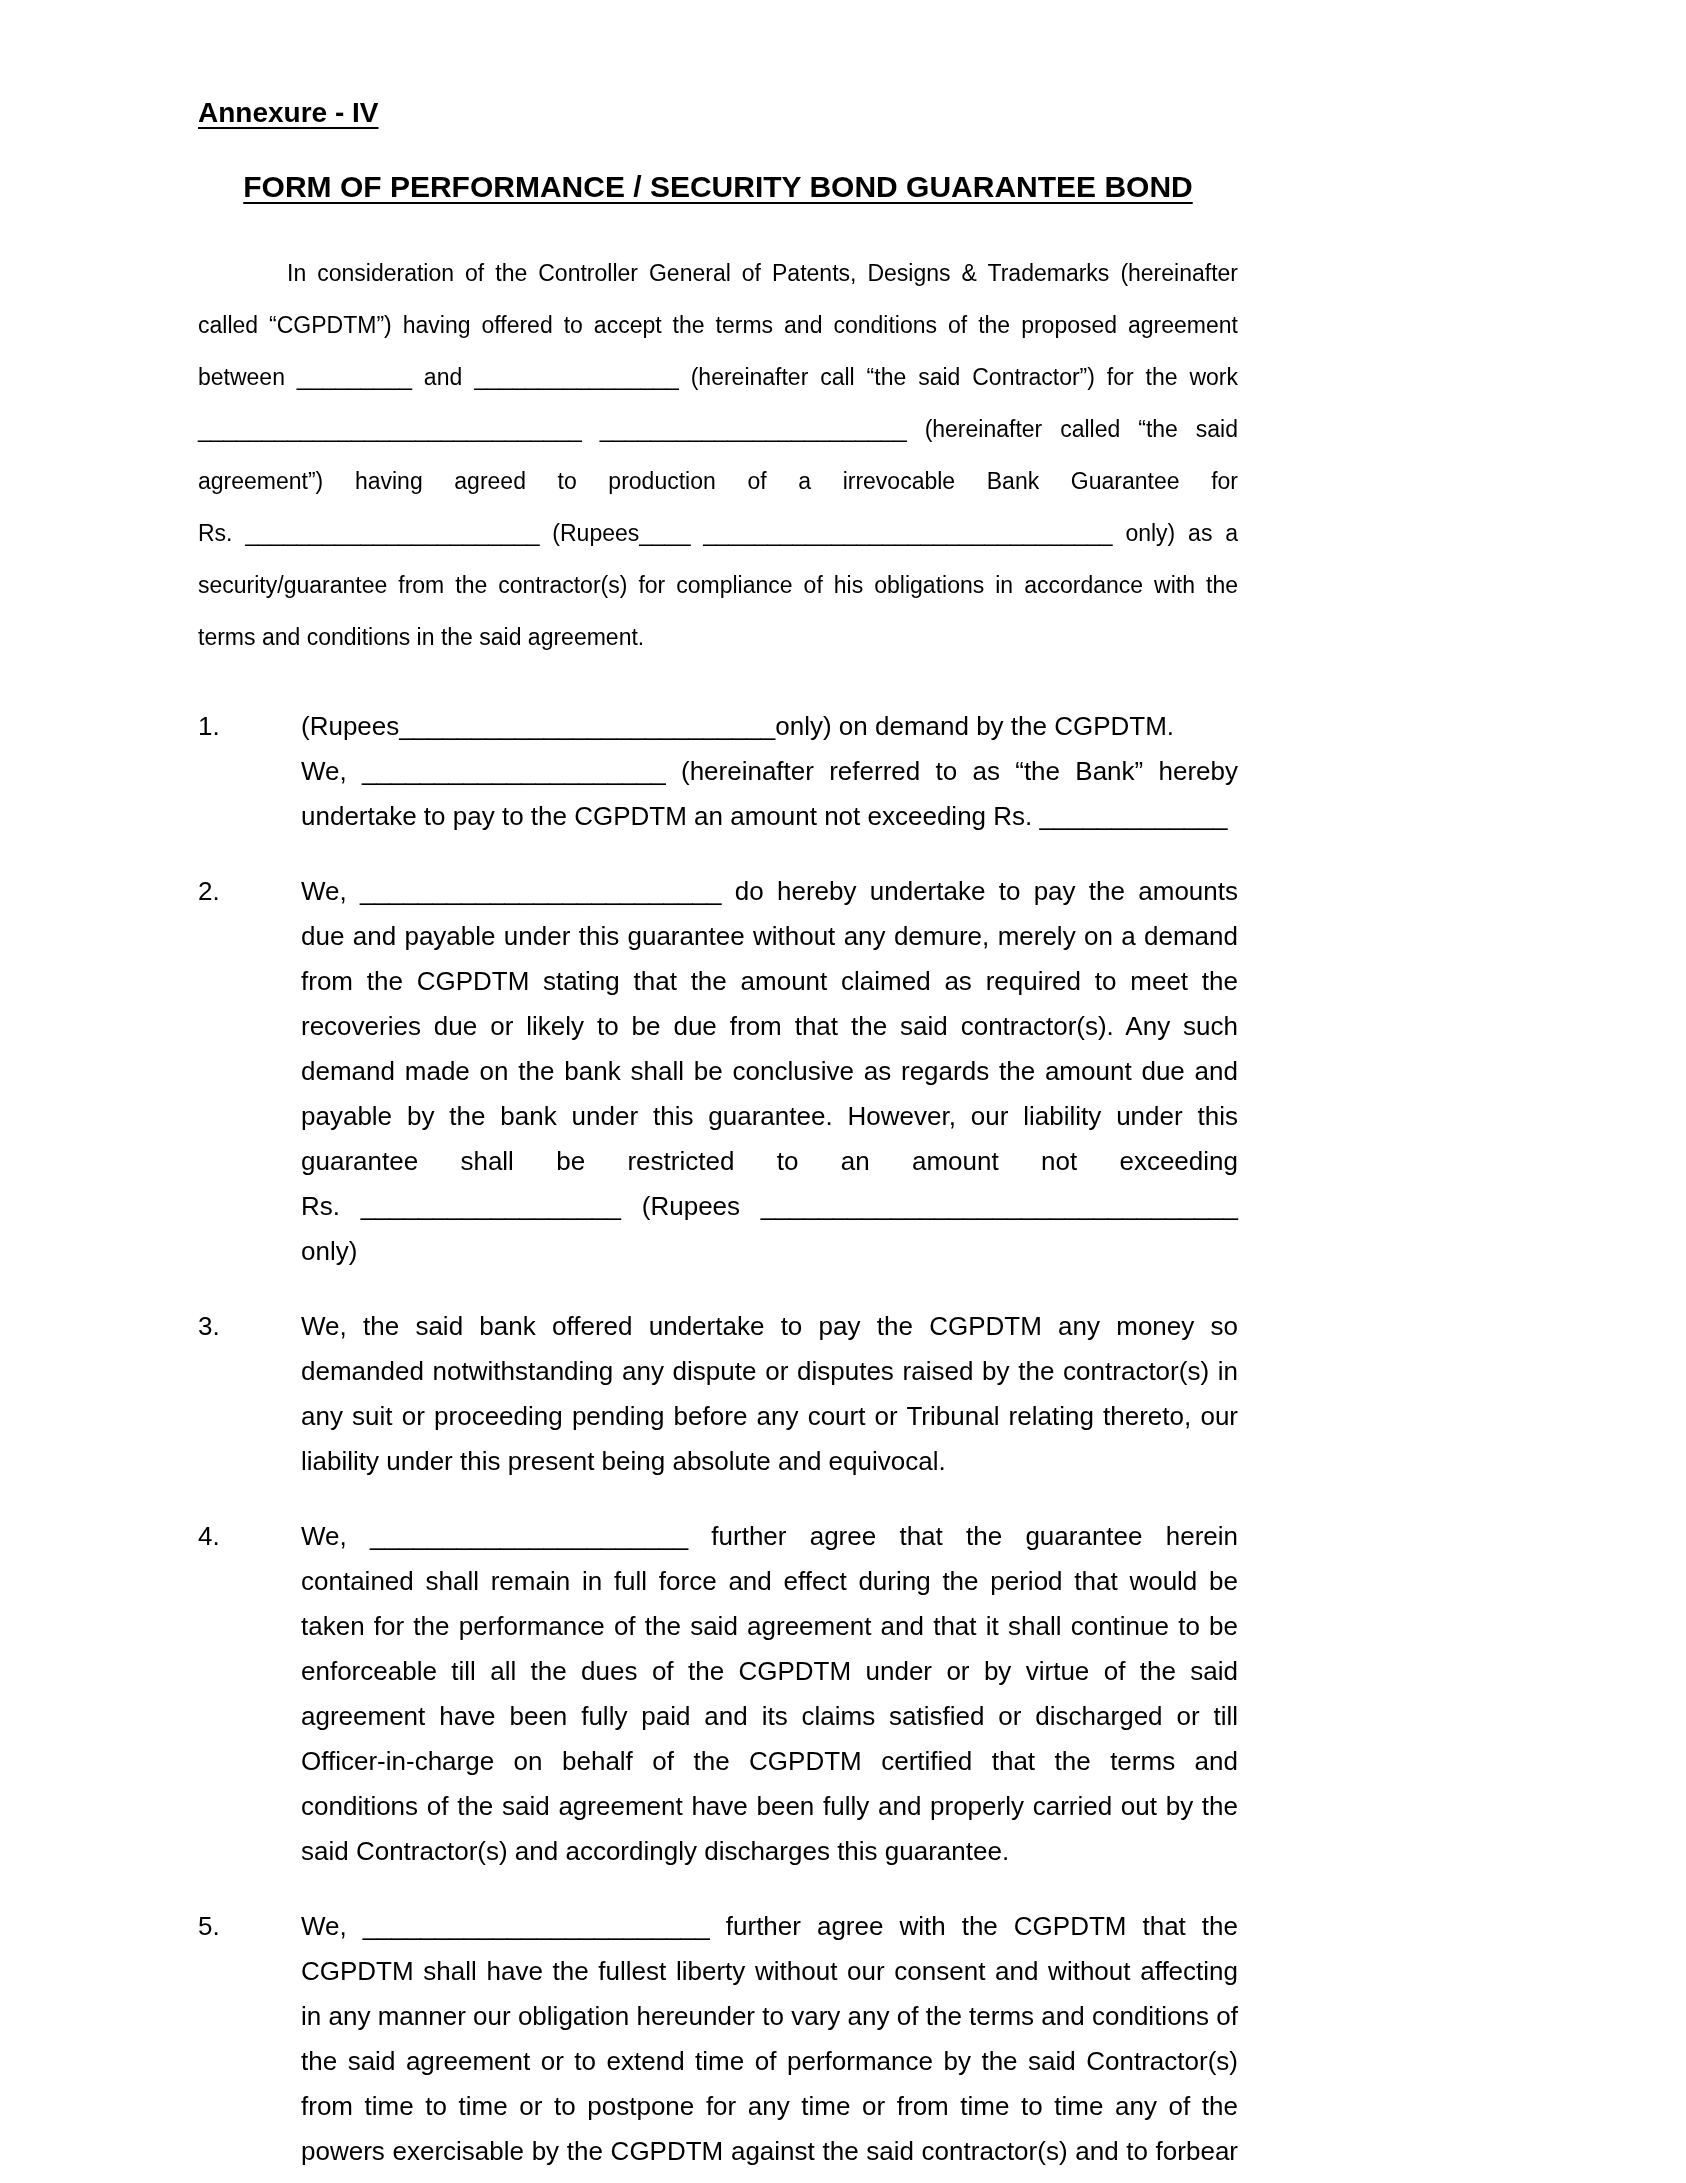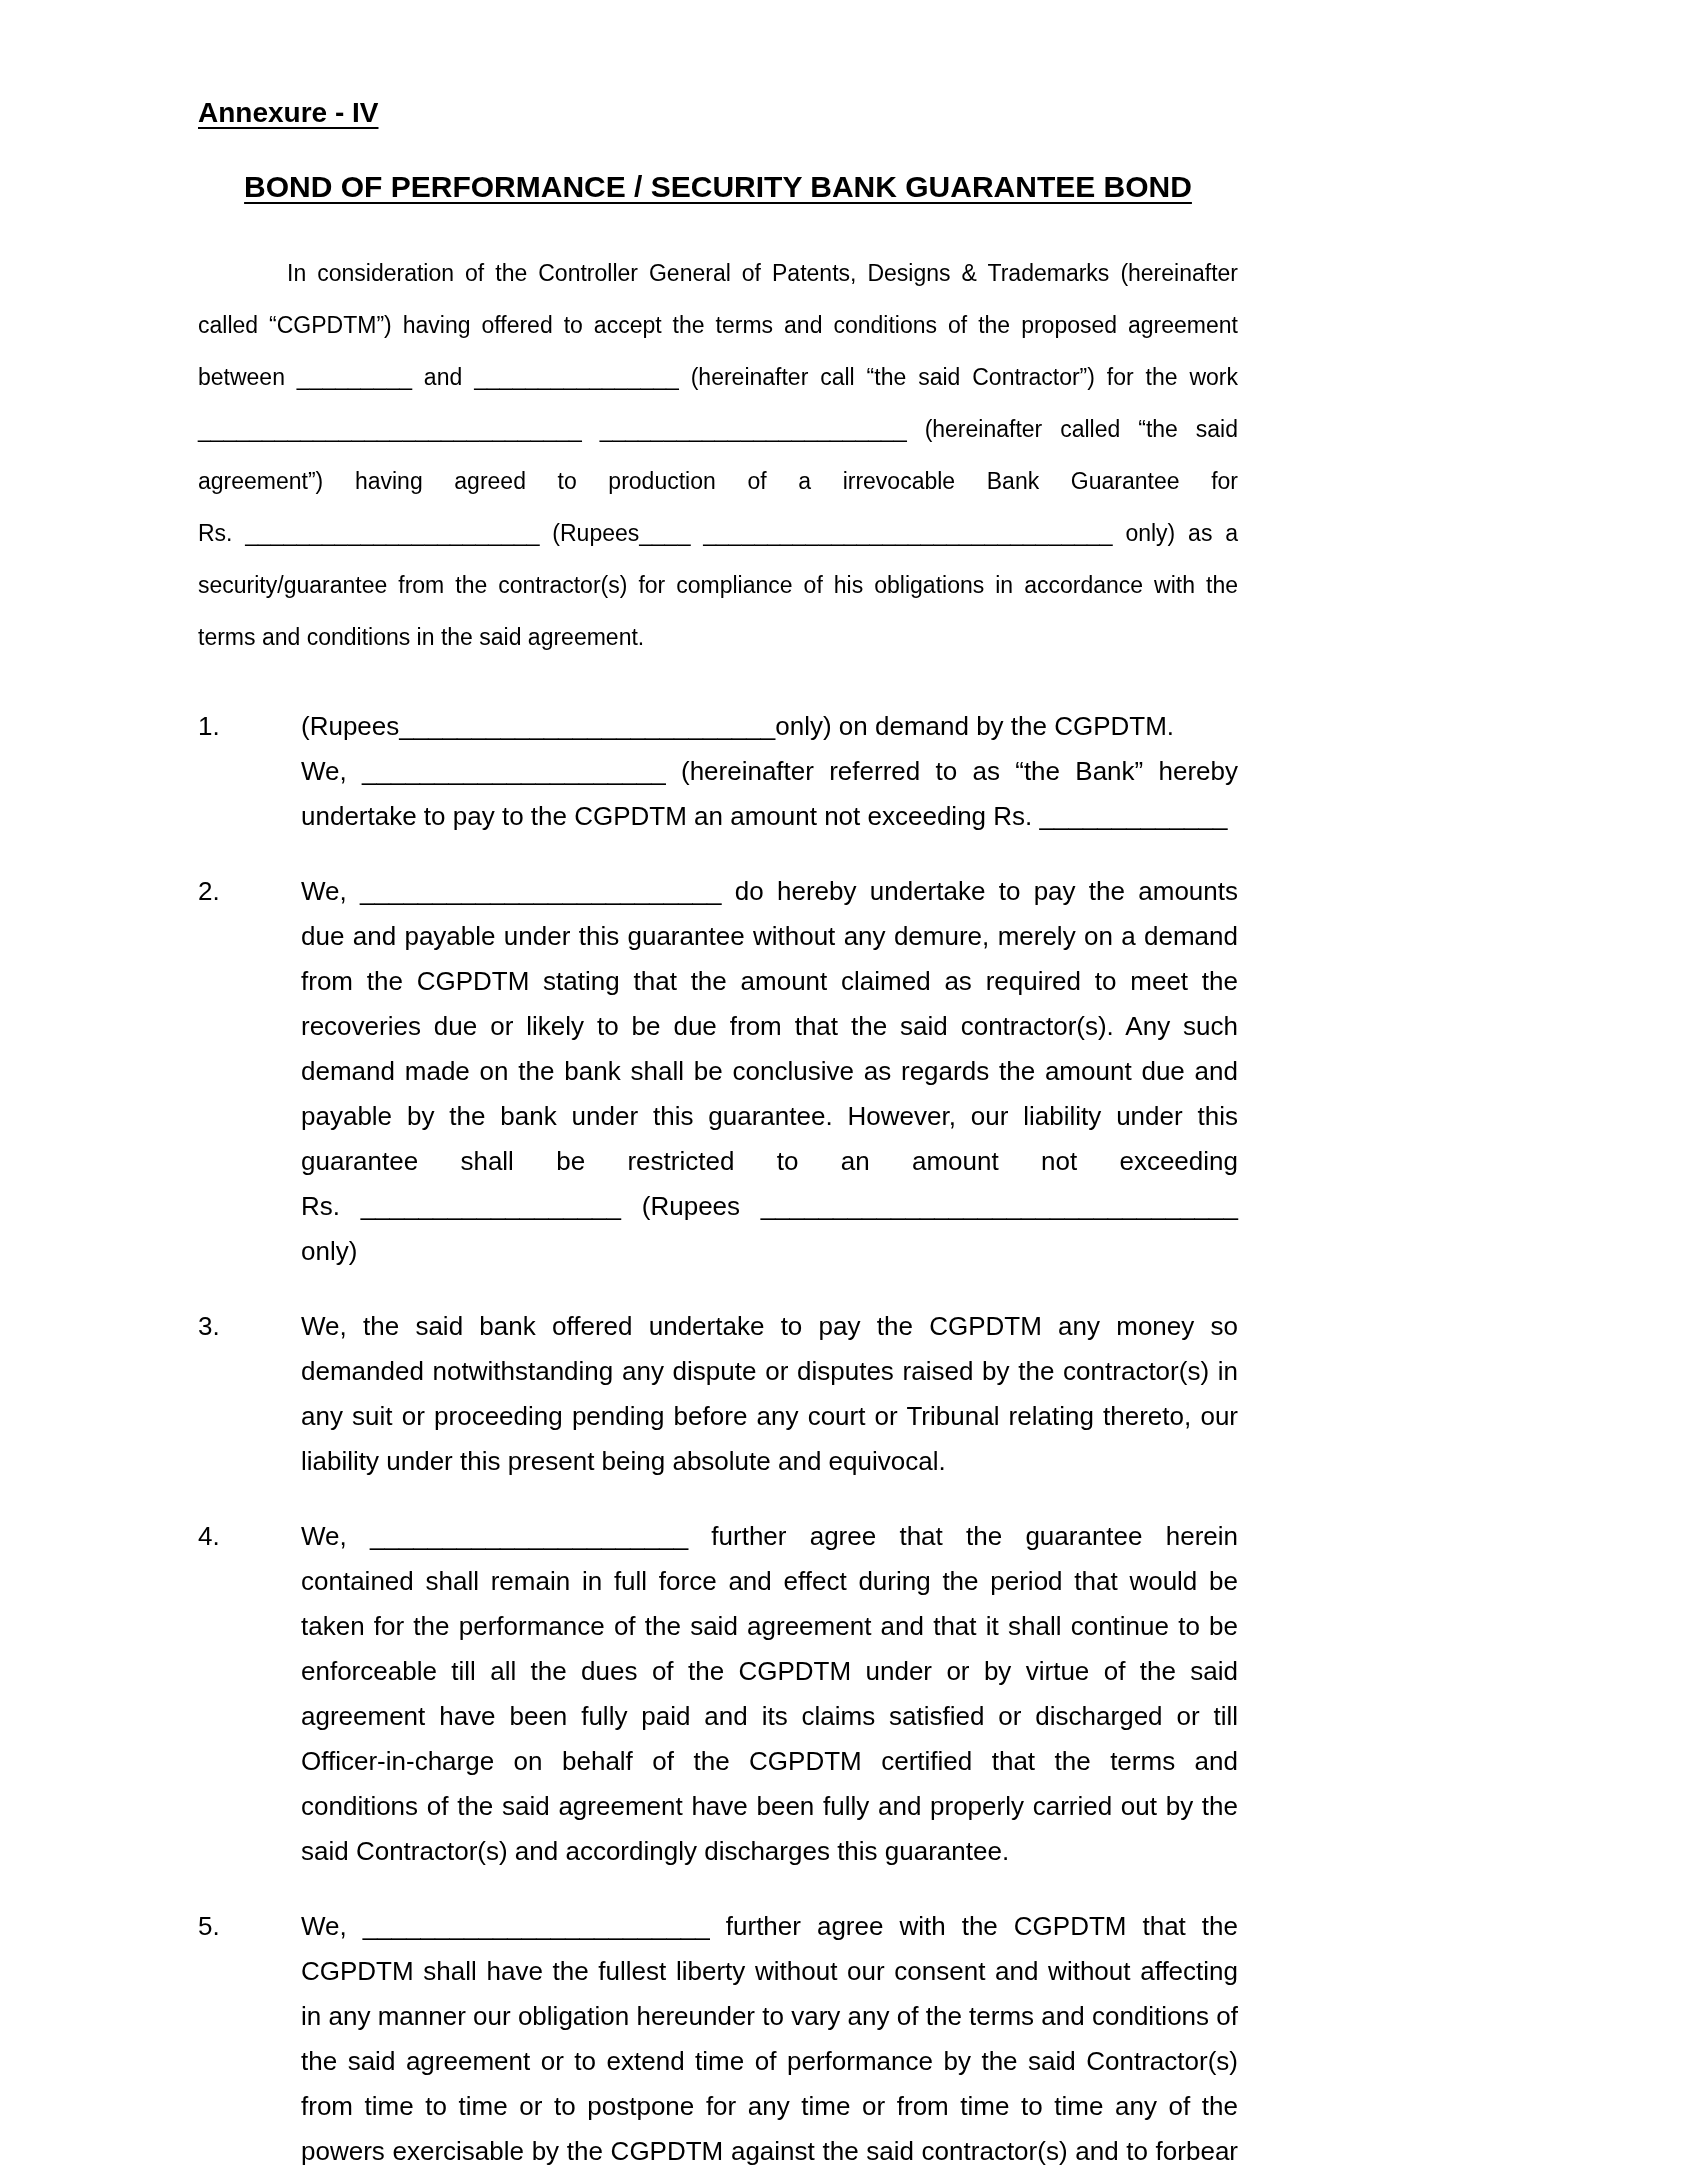--- a/index.html
+++ b/index.html
@@ -71,21 +71,21 @@
     text-align: center;
   }
 </style>
 </head>
 <body>
 
 <main class="page">
 
   <h2 class="annexure"><span class="u">Annexure - IV</span></h2>
 
-  <h1 class="doc-title"><span class="u">BOND OF PERFORMANCE / SECURITY BANK GUARANTEE BOND</span></h1>
+  <h1 class="doc-title"><span class="u">FORM OF PERFORMANCE / SECURITY BOND GUARANTEE BOND</span></h1>
 
   <p class="intro">In consideration of the Controller General of Patents, Designs &amp; Trademarks (hereinafter called “CGPDTM”) having offered to accept the terms and conditions of the proposed agreement between _________ and ________________ (hereinafter call “the said Contractor”) for the work ______________________________ ________________________ (hereinafter called “the said agreement”) having agreed to production of a irrevocable Bank Guarantee for Rs.&nbsp;_______________________ (Rupees____ ________________________________ only) as a security/guarantee from the contractor(s) for compliance of his obligations in accordance with the terms and conditions in the said agreement.</p>
 
   <section class="clauses">
 
     <div class="clause">
       <div class="clause-num">1.</div>
       <div class="clause-body">
         <div class="clause-part">(Rupees__________________________only) on demand by the CGPDTM.</div>
         <div class="clause-part">We, _____________________ (hereinafter referred to as “the Bank” hereby undertake to pay to the CGPDTM an amount not exceeding Rs.&nbsp;_____________</div>

